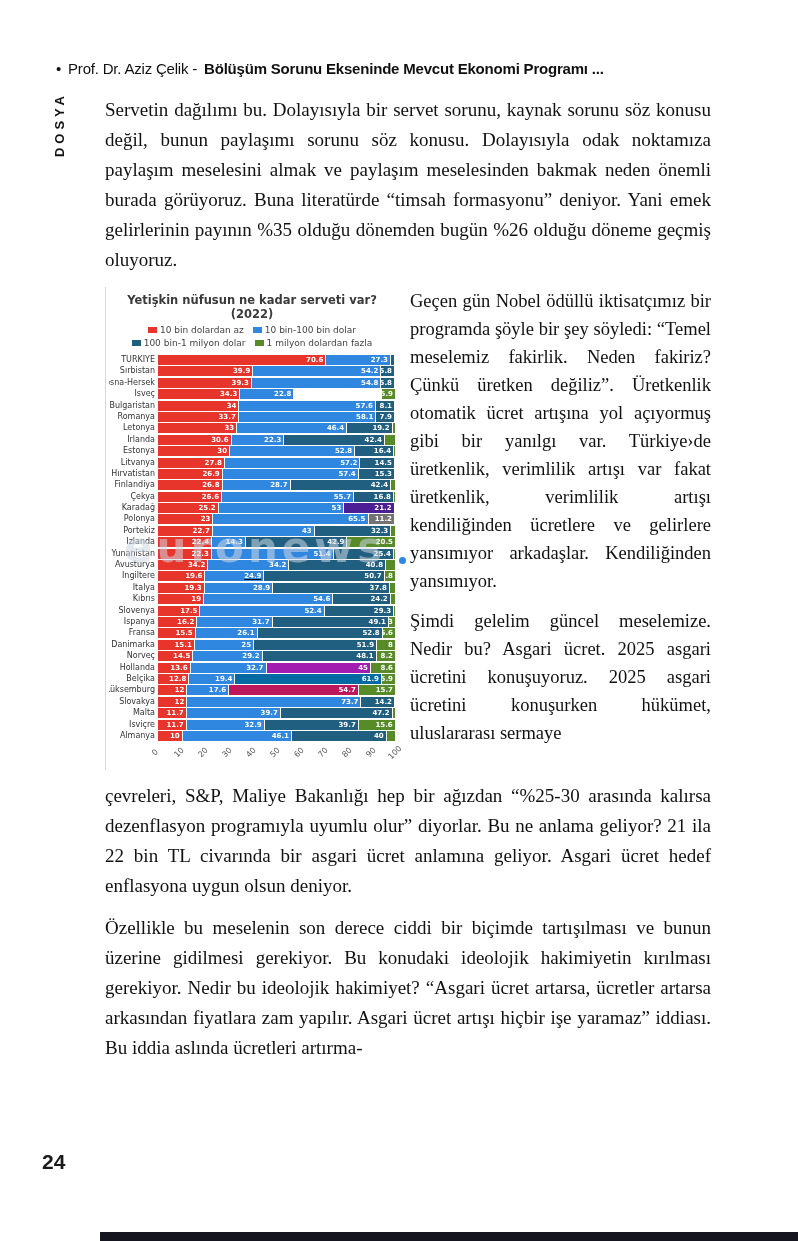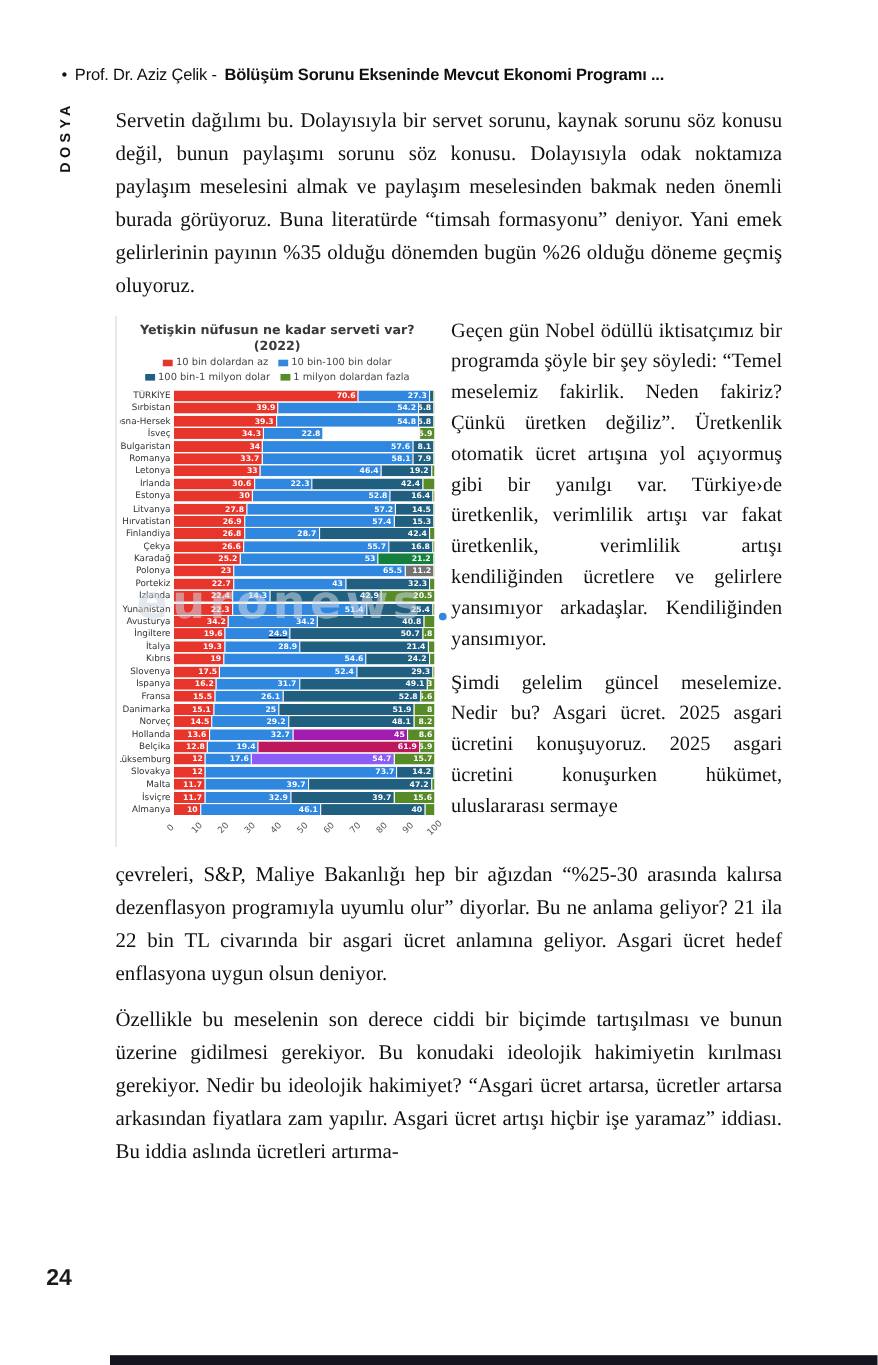--- a/index.html
+++ b/index.html
@@ -314,21 +314,21 @@
             </div>
             <div class="crow">
               <div class="clab">Karadağ</div>
               <div class="cbar">
                 <div class="cseg" style="width: 25.2%; background: rgb(232, 53, 44);">
                   <span>25.2</span>
                 </div>
                 <div class="cseg" style="width: 53%; background: rgb(47, 135, 224);">
                   <span>53</span>
                 </div>
-                <div class="cseg" style="width: 21.2%; background: #15803d; padding-left: 36px;">
+                <div class="cseg" style="width: 21.2%; background: #4c1d95; padding-left: 36px;">
                   <span>21.2</span>
                 </div>
                 <div class="cseg" style="width: 0.6%; background: rgb(87, 139, 40);">
                   <span></span>
                 </div>
               </div>
             </div>
             <div class="crow">
               <div class="clab">Polonya</div>
               <div class="cbar">
@@ -434,21 +434,21 @@
             <div class="crow">
               <div class="clab">İtalya</div>
               <div class="cbar">
                 <div class="cseg" style="width: 19.3%; background: rgb(232, 53, 44);">
                   <span>19.3</span>
                 </div>
                 <div class="cseg" style="width: 28.9%; background: rgb(47, 135, 224);">
                   <span>28.9</span>
                 </div>
                 <div class="cseg" style="width: 49.2%; background: rgb(33, 95, 128);">
-                  <span>21.4</span>
+                  <span>37.8</span>
                 </div>
                 <div class="cseg" style="width: 2.6%; background: rgb(87, 139, 40);">
                   <span></span>
                 </div>
               </div>
             </div>
             <div class="crow">
               <div class="clab">Kıbrıs</div>
               <div class="cbar">
                 <div class="cseg" style="width: 19%; background: rgb(232, 53, 44);">
@@ -569,38 +569,38 @@
             </div>
             <div class="crow">
               <div class="clab">Belçika</div>
               <div class="cbar">
                 <div class="cseg" style="width: 12.8%; background: rgb(232, 53, 44);">
                   <span>12.8</span>
                 </div>
                 <div class="cseg" style="width: 19.4%; background: rgb(47, 135, 224);">
                   <span>19.4</span>
                 </div>
-                <div class="cseg" style="width: 61.9%; background: #be185d;">
+                <div class="cseg" style="width: 61.9%; background: #0369a1;">
                   <span>61.9</span>
                 </div>
                 <div class="cseg" style="width: 5.9%; background: rgb(87, 139, 40);">
                   <span>5.9</span>
                 </div>
               </div>
             </div>
             <div class="crow">
               <div class="clab">Lüksemburg</div>
               <div class="cbar">
                 <div class="cseg" style="width: 12%; background: rgb(232, 53, 44);">
                   <span>12</span>
                 </div>
                 <div class="cseg" style="width: 17.6%; background: rgb(47, 135, 224);">
                   <span>17.6</span>
                 </div>
-                <div class="cseg" style="width: 54.7%; background: #8b5cf6;">
+                <div class="cseg" style="width: 54.7%; background: #be185d;">
                   <span>54.7</span>
                 </div>
                 <div class="cseg" style="width: 15.7%; background: rgb(87, 139, 40);">
                   <span>15.7</span>
                 </div>
               </div>
             </div>
             <div class="crow">
               <div class="clab">Slovakya</div>
               <div class="cbar">

